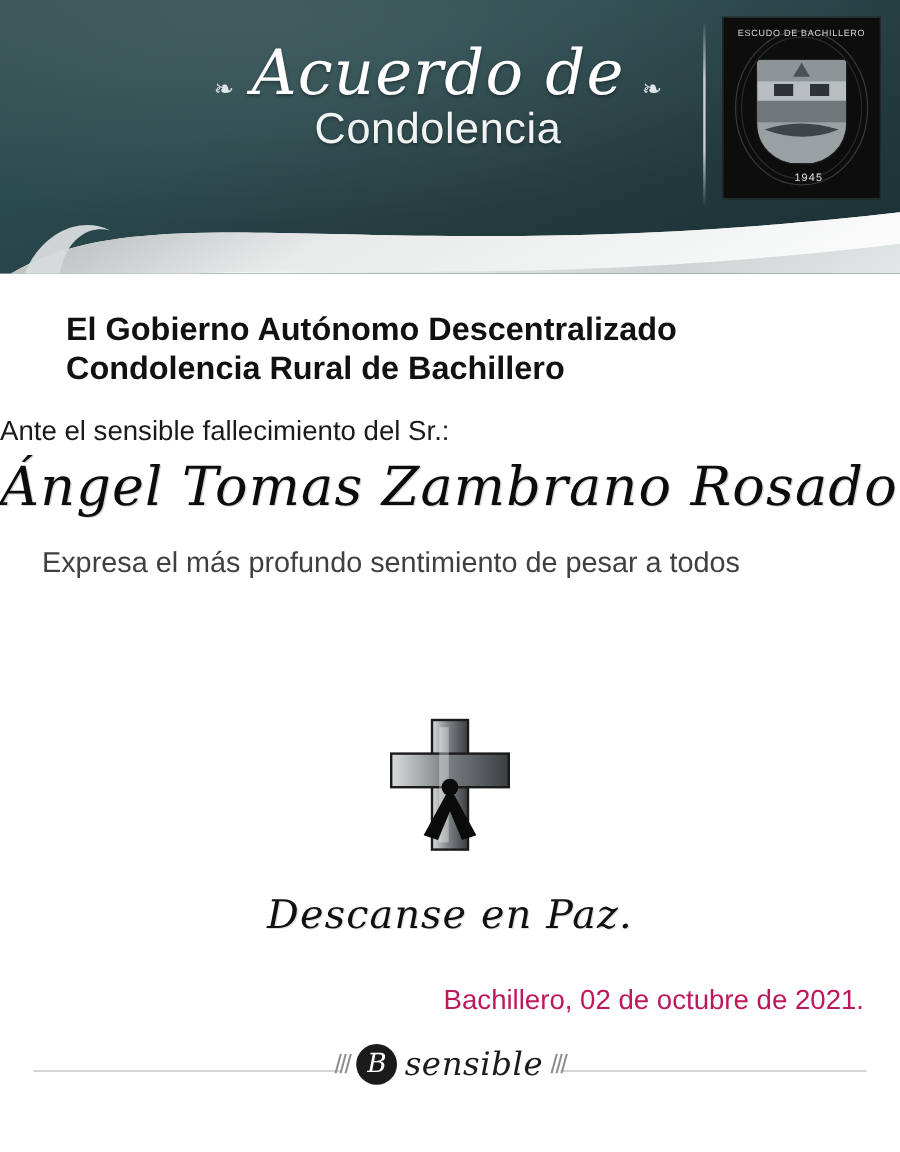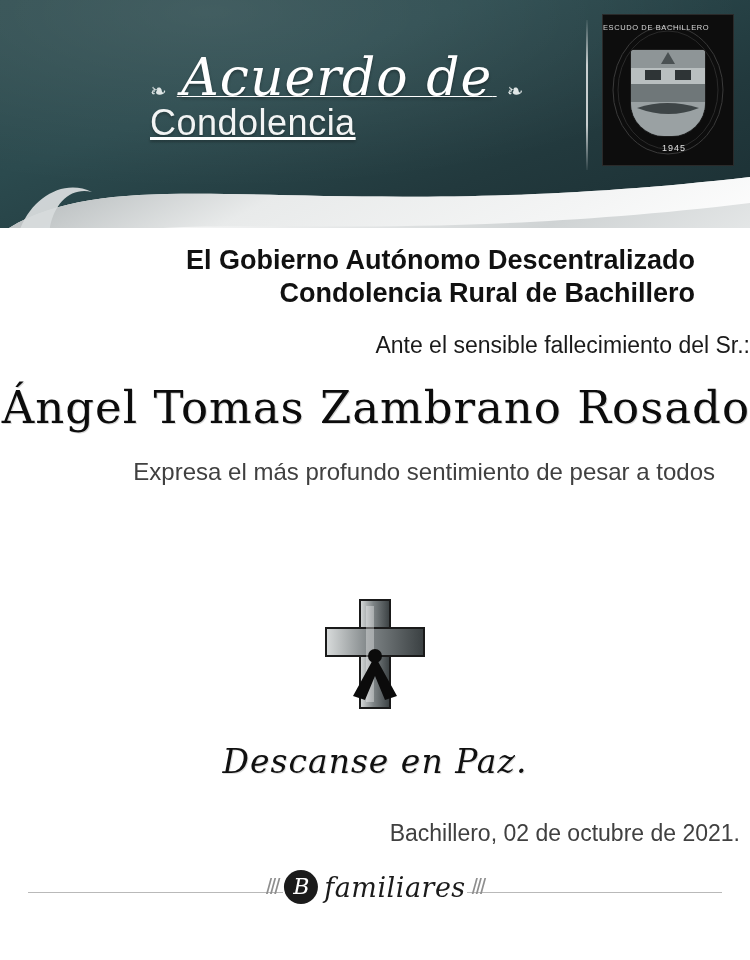--- a/index.html
+++ b/index.html
@@ -48,25 +48,24 @@
     width: 830px;
     height: 260px;
     overflow: visible;
     pointer-events: none;
   }
 
   
   .title-block {
     position: absolute;
     left: 150px;
-    top: 48px;
+    top: 32px;
     width: 430px;
-    text-align: left;
+    text-align: center;
     color: #ffffff;
-    text-decoration: underline;
   }
   .title-line1 {
     font-family: "DejaVu Serif", serif;
     font-style: italic;
     font-size: 52px;
     line-height: 58px;
     letter-spacing: 1px;
     color: #ffffff;
     text-shadow: 0 2px 3px rgba(0,0,0,0.35);
     font-weight: 400;
@@ -117,20 +116,21 @@
     top: 6px;
     transform: translateX(-50%);
     width: 118px;
     height: 138px;
   }
   .crest-text {
     position: absolute;
     top: 8px;
     left: 0;
     width: 130px;
+    text-align: center;
     color: #d8d8d8;
     font-size: 7.5px;
     letter-spacing: 0.6px;
     font-family: "Liberation Sans", sans-serif;
   }
   .crest-year {
     position: absolute;
     bottom: 12px;
     left: 0;
     width: 142px;
@@ -148,41 +148,42 @@
     height: 86px;
     background: linear-gradient(180deg, #cfd3d4 0%, #9aa1a3 40%, #6d7476 75%, #4d5456 100%);
     border: 1px solid #1c1c1c;
     border-radius: 4px 4px 34px 34px;
     overflow: hidden;
   }
 
   
   .body-area {
     position: absolute;
-    top: 244px;
-    left: 0;
-    width: 750px;
-    text-align: right;
+    top: 258px;
+    left: 0;
+    width: 750px;
+    text-align: left;
   }
   .gov-line {
     font-size: 27px;
     font-weight: bold;
     line-height: 33px;
     color: #111;
     margin: 0 auto;
     width: 640px;
   }
   .intro-line {
     margin-top: 22px;
     font-size: 23px;
     color: #1a1a1a;
   }
   .deceased {
-    margin-top: 20px;
-    font-family: "DejaVu Serif", serif;
+    margin-top: 4px;
+    font-family: "DejaVu Serif", serif;
+    font-style: italic;
     font-size: 45px;
     line-height: 58px;
     color: #0c0c0c;
     letter-spacing: 1px;
     text-shadow: 1px 1px 0 rgba(180,180,180,0.55);
   }
   .message {
     margin-top: 18px;
     font-size: 24px;
     line-height: 34px;
@@ -216,22 +217,21 @@
     margin-top: 24px;
   }
 
   .place-date {
     position: absolute;
     top: 820px;
     left: 0;
     width: 720px;
     text-align: right;
     font-size: 23px;
-    color: #404040;
-    margin-left: 20px;
+    color: #be185d;
   }
 
   
   .footer {
     position: absolute;
     bottom: 36px;
     left: 0;
     width: 750px;
     height: 60px;
   }
@@ -367,18 +367,18 @@
   <div class="rip">Descanse en Paz.</div>
 
   <div class="place-date">Bachillero, 02 de octubre de 2021.</div>
 
   <div class="footer">
     <div class="footer-rule left"></div>
     <div class="footer-rule right"></div>
     <div class="footer-logo">
       <span class="logo-slashes">///</span>
       <span class="logo-mark">B</span>
-      <span class="logo-text">familiares</span>
+      <span class="logo-text">sensible</span>
       <span class="logo-slashes">///</span>
     </div>
   </div>
 
 </div>
 
 </body></html>

